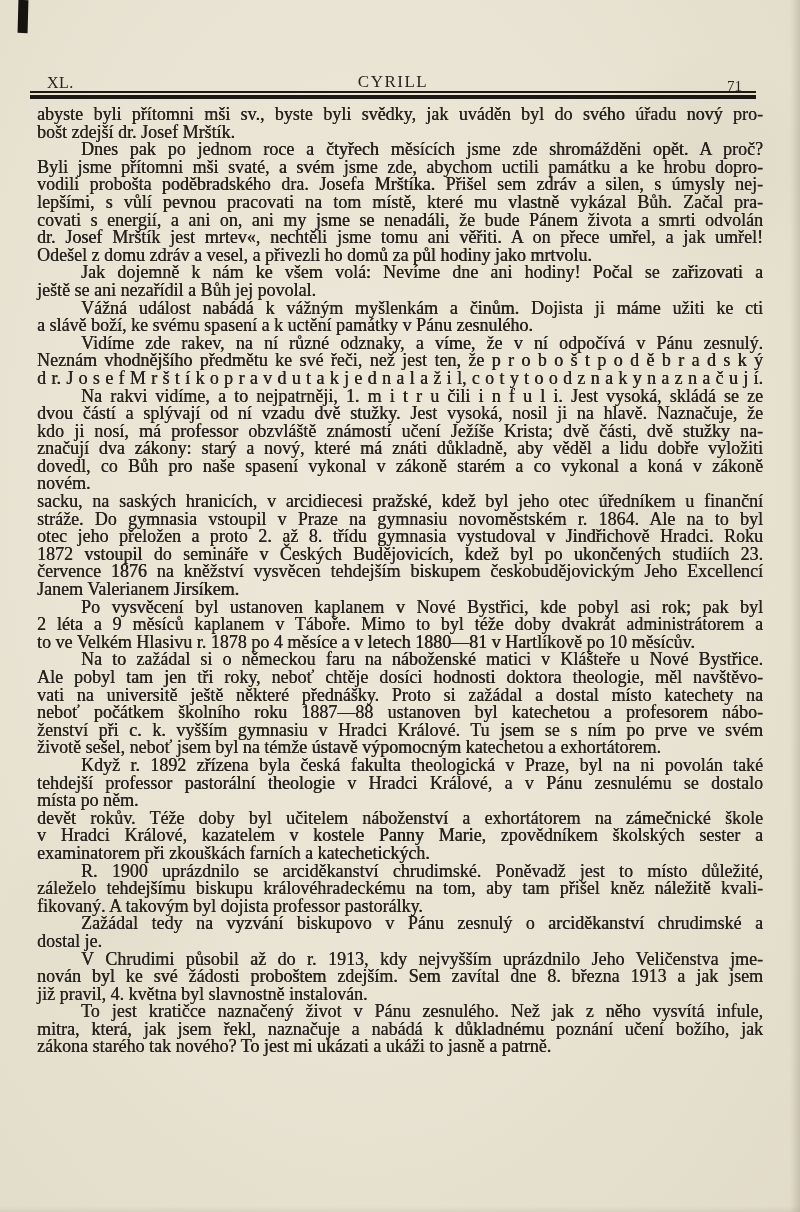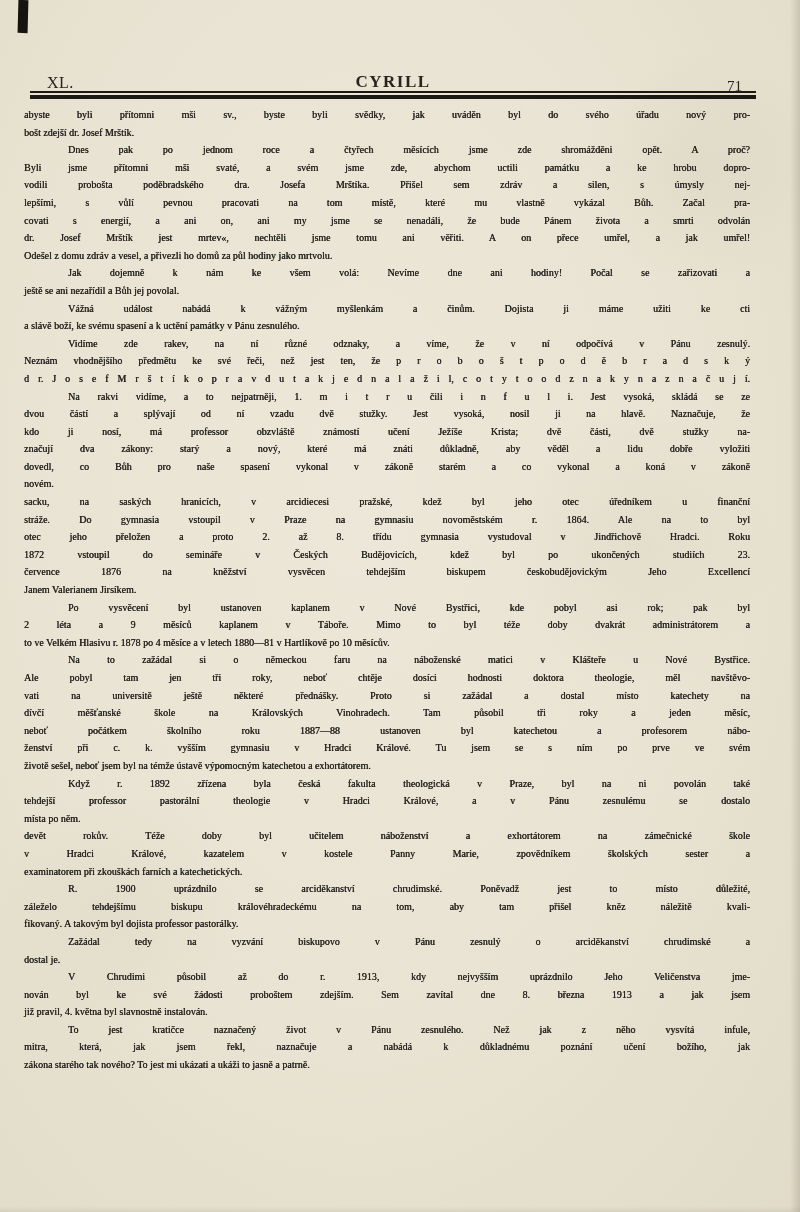--- a/index.html
+++ b/index.html
@@ -64,21 +64,21 @@
     left: 17px;
     bottom: 0;
     letter-spacing: 0.5px;
   }
   .header .title {
     position: absolute;
     left: 0;
     right: 0;
     bottom: 0;
     text-align: center;
-    font-weight: bold;
+    font-weight: normal;
     font-size: 17px;
     letter-spacing: 1.5px;
   }
   .header .pagenum {
     position: absolute;
     right: 14px;
     bottom: -3px;
     font-size: 15px;
   }
   .rule {
@@ -86,23 +86,23 @@
     left: 30px;
     width: 726px;
     background: var(--rule, #1c1914);
   }
   .rule.thin  { top: 91px;   height: 1.5px; }
   .rule.thick { top: 94.5px; height: 4px; }
   
   .body-text {
     position: absolute;
     top: 106px;
-    left: 24px;
+    left: 37px;
     width: 726px;
-    font-size: 10px;
+    font-size: 18px;
     line-height: 17.6px;
     text-shadow: 0.3px 0 0 currentColor;
   }
   .paragraph { margin: 0; }
   .line {
     text-align: justify;
     -moz-text-align-last: justify;
     text-align-last: justify;
   }
   .line.endline {
@@ -175,21 +175,20 @@
       </div>
       <div class="paragraph">
         <div class="line indent">Po vysvěcení byl ustanoven kaplanem v Nové Bystřici, kde pobyl asi rok; pak byl</div>
         <div class="line">2 léta a 9 měsíců kaplanem v Táboře. Mimo to byl téže doby dvakrát administrátorem a</div>
         <div class="line endline">to ve Velkém Hlasivu r. 1878 po 4 měsíce a v letech 1880—81 v Hartlíkově po 10 měsícův.</div>
       </div>
       <div class="paragraph">
         <div class="line indent">Na to zažádal si o německou faru na náboženské matici v Klášteře u Nové Bystřice.</div>
         <div class="line">Ale pobyl tam jen tři roky, neboť chtěje dosíci hodnosti doktora theologie, měl navštěvo-</div>
         <div class="line">vati na universitě ještě některé přednášky. Proto si zažádal a dostal místo katechety na</div>
-        <div class="line">dívčí měšťanské škole na Královských Vinohradech. Tam působil tři roky a jeden měsíc,</div>
         <div class="line">neboť počátkem školního roku 1887—88 ustanoven byl katechetou a profesorem nábo-</div>
         <div class="line">ženství při c. k. vyšším gymnasiu v Hradci Králové. Tu jsem se s ním po prve ve svém</div>
         <div class="line endline">životě sešel, neboť jsem byl na témže ústavě výpomocným katechetou a exhortátorem.</div>
       </div>
       <div class="paragraph">
         <div class="line indent">Když r. 1892 zřízena byla česká fakulta theologická v Praze, byl na ni povolán také</div>
         <div class="line">tehdejší professor pastorální theologie v Hradci Králové, a v Pánu zesnulému se dostalo</div>
         <div class="line endline">místa po něm.</div>
       </div>
       <div class="paragraph">

